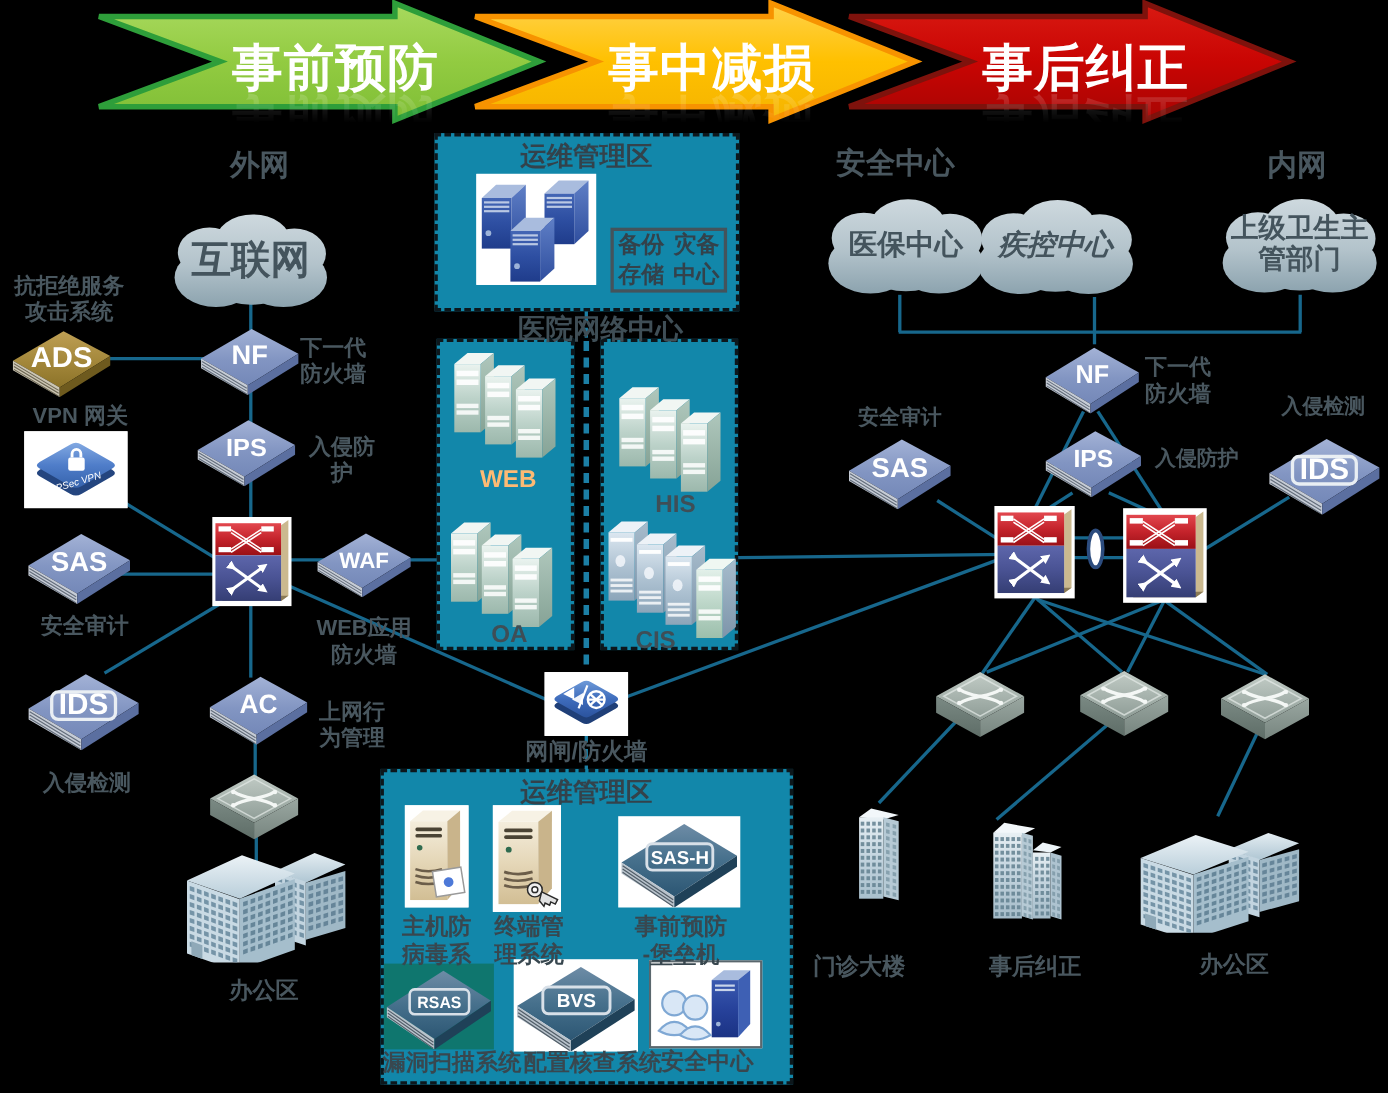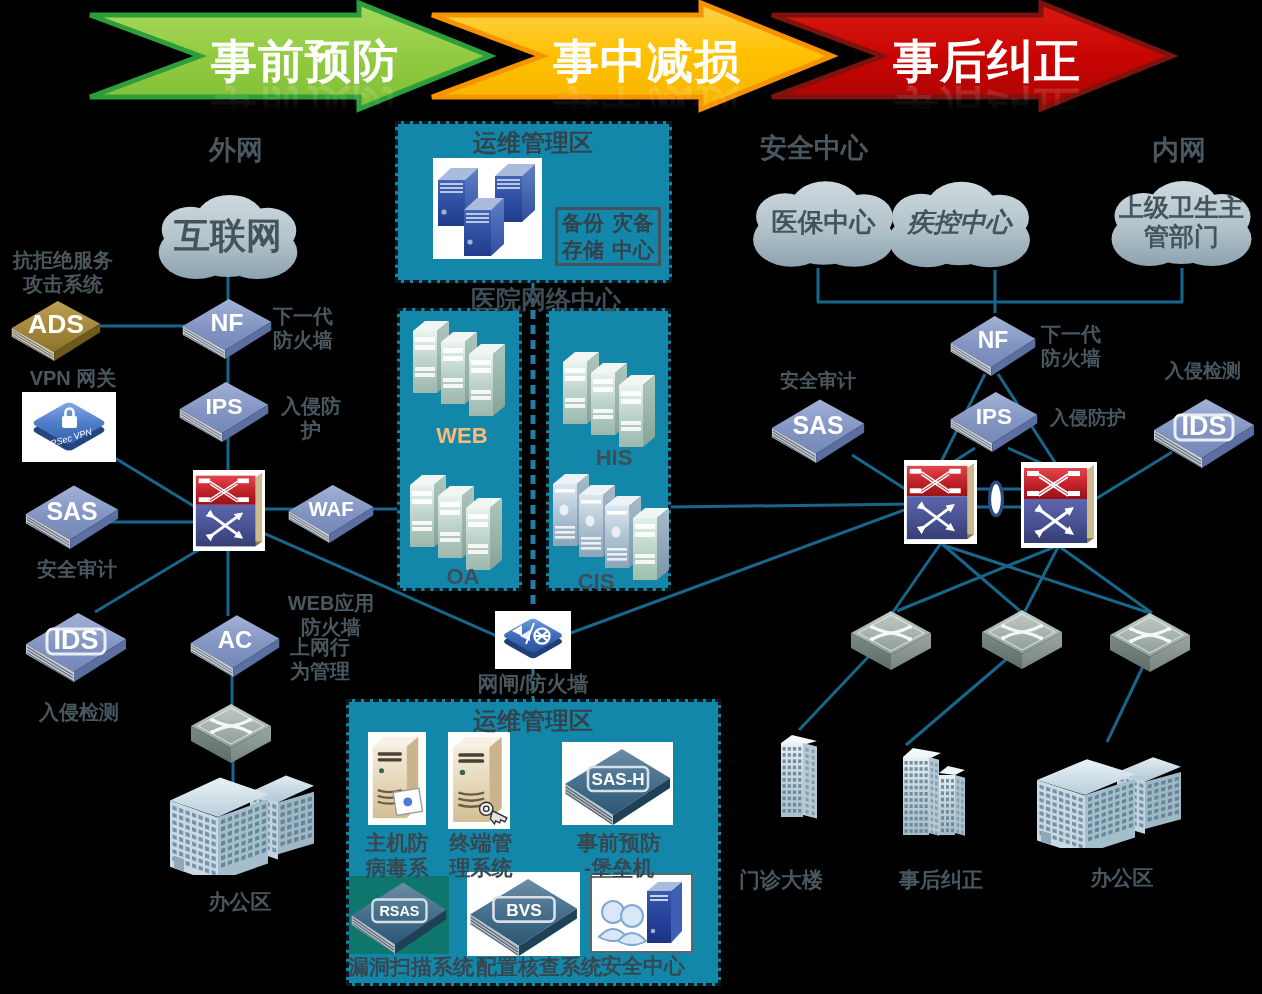--- a/index.html
+++ b/index.html
@@ -1682,21 +1682,21 @@
       <div class="lbl" style="left: 311px; top: 419px; font-size: 20px; color: rgb(73, 87, 95);">
         <span style="display:block">入侵防</span>
         <span style="display:block">护</span>
       </div>
       <div class="lbl" style="left: 77px; top: 570px; font-size: 20px; color: rgb(73, 87, 95);">
         <span style="display:block">安全审计</span>
       </div>
       <div class="lbl" style="left: 79px; top: 713px; font-size: 20px; color: rgb(73, 87, 95);">
         <span style="display:block">入侵检测</span>
       </div>
-      <div class="lbl" style="left: 331px; top: 584px; font-size: 20px; color: rgb(73, 87, 95); margin-top: 32px;">
+      <div class="lbl" style="left: 331px; top: 584px; font-size: 20px; color: rgb(73, 87, 95);">
         <span style="display:block">WEB应用</span>
         <span style="display:block">防火墙</span>
       </div>
       <div class="lbl" style="left: 320px; top: 660px; font-size: 20px; color: rgb(73, 87, 95);">
         <span style="display:block">上网行</span>
         <span style="display:block">为管理</span>
       </div>
       <div class="lbl" style="left: 240px; top: 902px; font-size: 21px; color: rgb(73, 87, 95);">
         <span style="display:block">办公区</span>
       </div>

